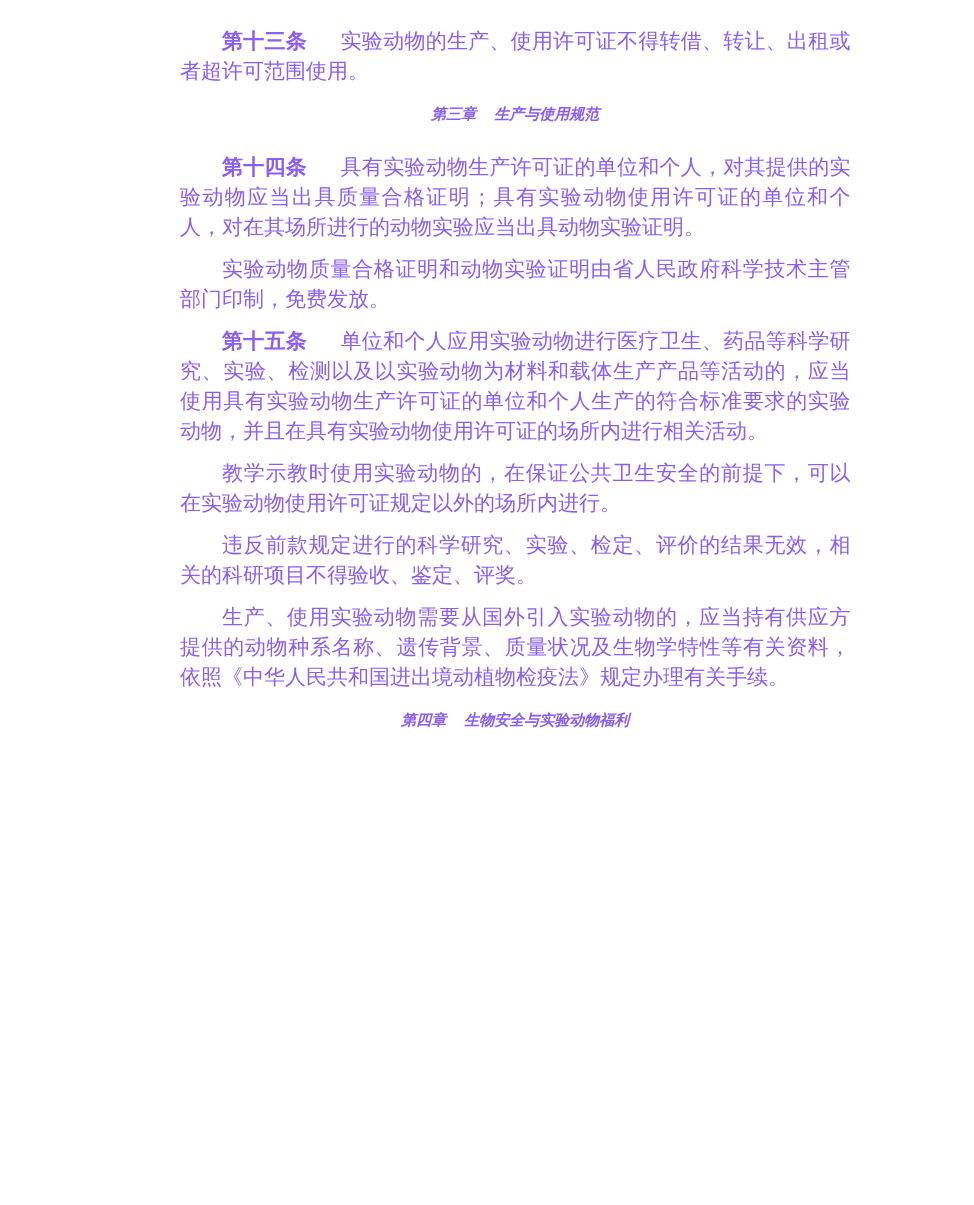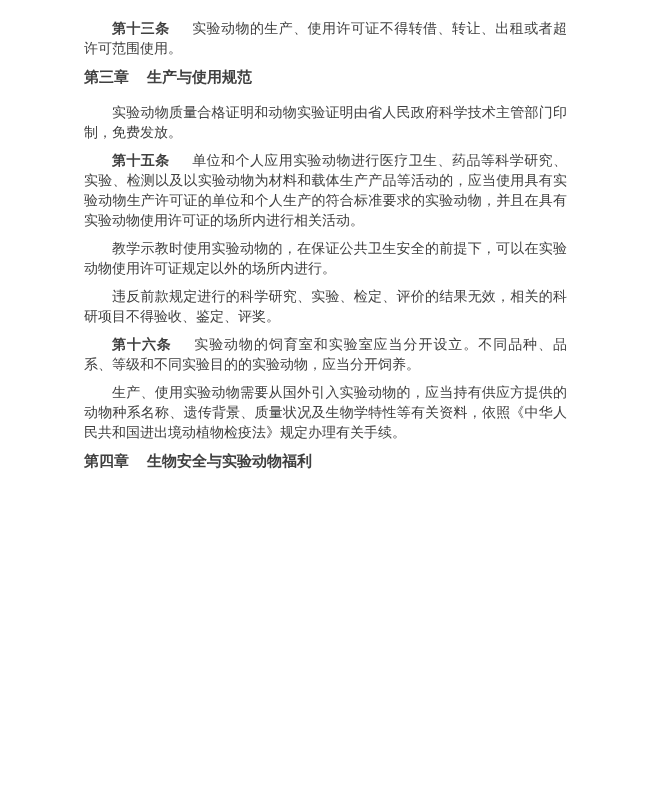--- a/index.html
+++ b/index.html
@@ -8,21 +8,22 @@
     background: #ffffff;
   }
   .page {
     position: relative;
     width: 649px;
     height: 803px;
     background: #ffffff;
     overflow: hidden;
     box-sizing: border-box;
     font-family: "Liberation Serif", "DejaVu Serif", serif;
-    color: #404040;
+    color: #8b5cf6;
+    padding-left: 36px;
   }
   .doc-body {
     box-sizing: border-box;
     width: 100%;
     height: 100%;
     padding: 19px 82px 0 84px;
     font-size: 14px;
     line-height: 20px;
   }
   .para {
@@ -31,37 +32,38 @@
     text-align: justify;
     text-justify: inter-ideograph;
     word-break: break-all;
   }
   .article-label {
     font-weight: bold;
     margin-right: 1.6em;
   }
   .chapter {
     margin: 6px 0 16px 0;
-    text-align: left;
-    font-size: 15px;
+    text-align: center;
+    font-size: 10px;
     font-weight: bold;
     line-height: 20px;
+    font-style: italic;
   }
   .chapter-num {
     margin-right: 1.2em;
   }
 </style>
 </head>
 <body>
 
 <div class="page">
   <div class="doc-body">
       <p class="para"><b class="article-label">第十三条</b><span class="para-text">实验动物的生产、使用许可证不得转借、转让、出租或者超许可范围使用。</span></p>
       <h2 class="chapter"><span class="chapter-num">第三章</span><span class="chapter-title">生产与使用规范</span></h2>
+      <p class="para"><b class="article-label">第十四条</b><span class="para-text">具有实验动物生产许可证的单位和个人，对其提供的实验动物应当出具质量合格证明；具有实验动物使用许可证的单位和个人，对在其场所进行的动物实验应当出具动物实验证明。</span></p>
       <p class="para"><span class="para-text">实验动物质量合格证明和动物实验证明由省人民政府科学技术主管部门印制，免费发放。</span></p>
       <p class="para"><b class="article-label">第十五条</b><span class="para-text">单位和个人应用实验动物进行医疗卫生、药品等科学研究、实验、检测以及以实验动物为材料和载体生产产品等活动的，应当使用具有实验动物生产许可证的单位和个人生产的符合标准要求的实验动物，并且在具有实验动物使用许可证的场所内进行相关活动。</span></p>
       <p class="para"><span class="para-text">教学示教时使用实验动物的，在保证公共卫生安全的前提下，可以在实验动物使用许可证规定以外的场所内进行。</span></p>
       <p class="para"><span class="para-text">违反前款规定进行的科学研究、实验、检定、评价的结果无效，相关的科研项目不得验收、鉴定、评奖。</span></p>
-      <p class="para"><b class="article-label">第十六条</b><span class="para-text">实验动物的饲育室和实验室应当分开设立。不同品种、品系、等级和不同实验目的的实验动物，应当分开饲养。</span></p>
       <p class="para"><span class="para-text">生产、使用实验动物需要从国外引入实验动物的，应当持有供应方提供的动物种系名称、遗传背景、质量状况及生物学特性等有关资料，依照《中华人民共和国进出境动植物检疫法》规定办理有关手续。</span></p>
       <h2 class="chapter"><span class="chapter-num">第四章</span><span class="chapter-title">生物安全与实验动物福利</span></h2>
     </div>
 </div>
 
 </body></html>

